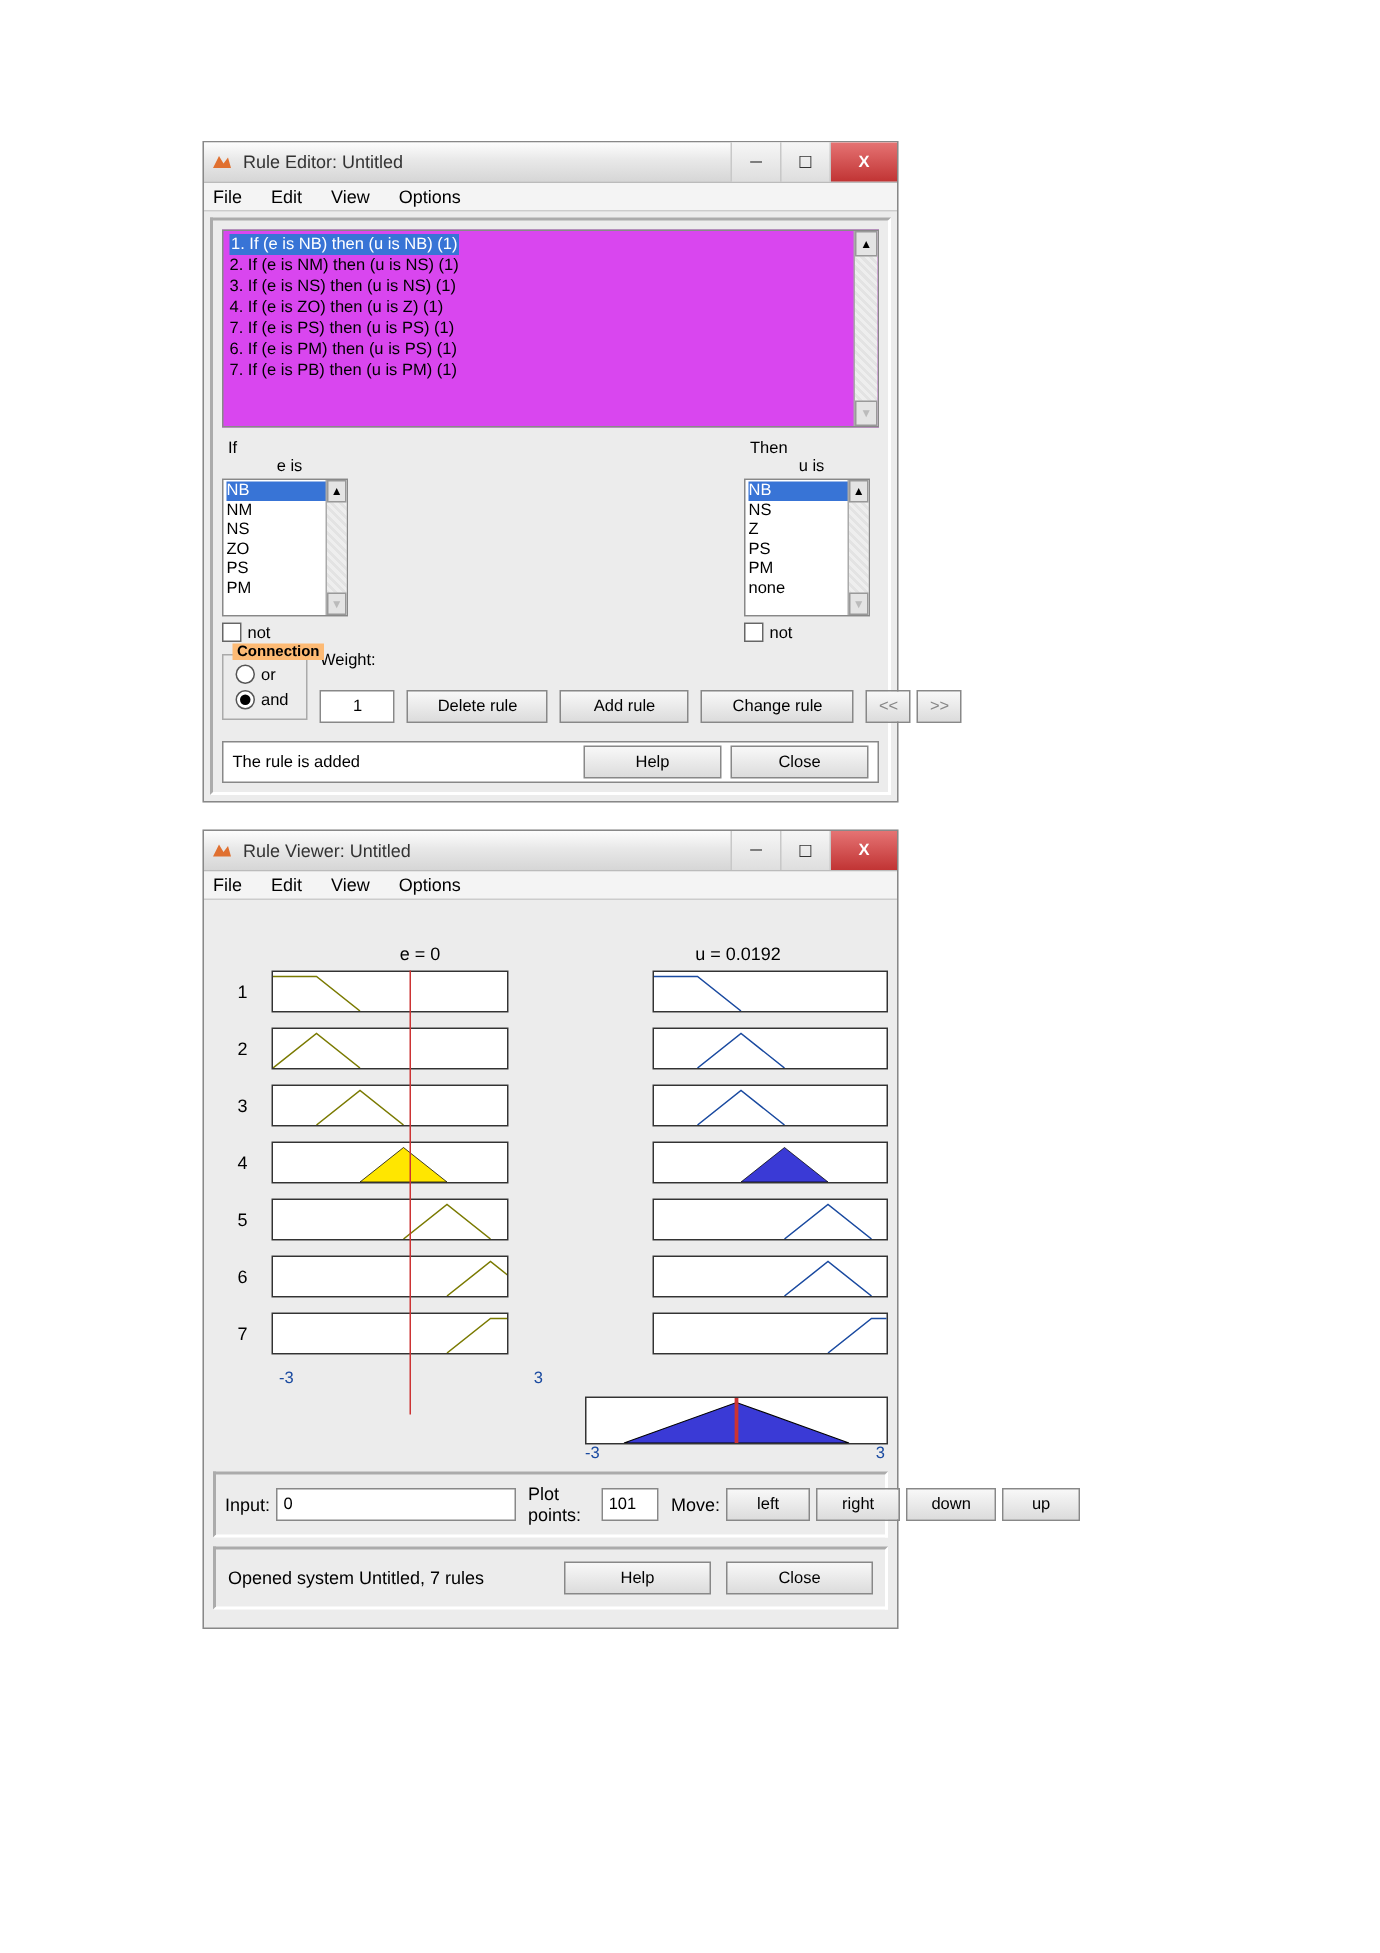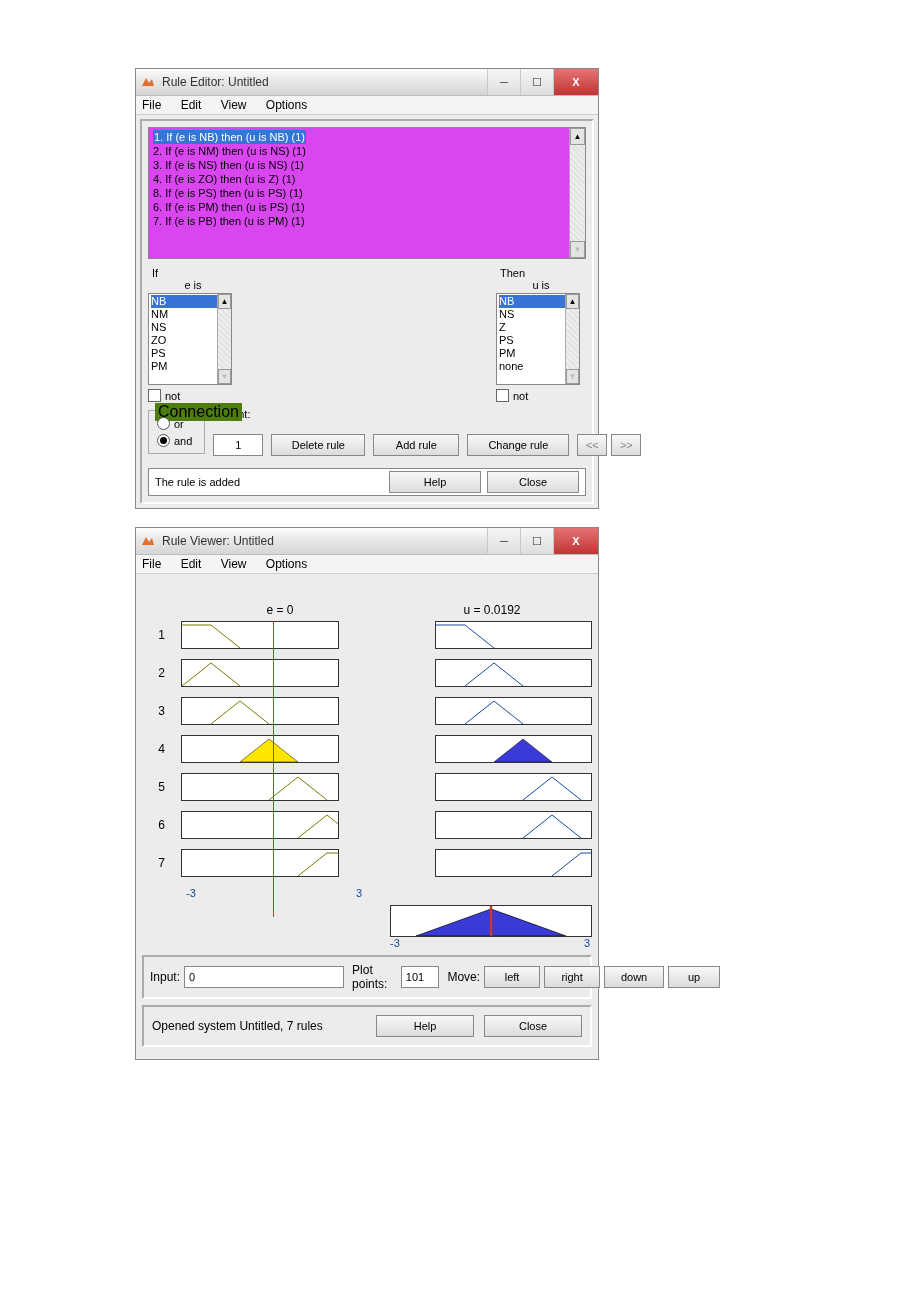--- a/index.html
+++ b/index.html
@@ -6,21 +6,21 @@
   margin: 0;
   padding: 0;
   background: #fff;
   font-family: "Segoe UI", Tahoma, sans-serif;
   font-size: 11px;
   color: #000;
 }
 .page {
   width: 734px;
   margin: 0;
-  padding: 68px 135px 0 135px;
+  padding: 94px 135px 0 135px;
   box-sizing: border-box;
 }
 .window {
   border: 1px solid #888;
   margin-bottom: 18px;
   background: #ececec;
 }
 .titlebar {
   height: 26px;
   background: linear-gradient(to bottom, #fdfdfd 0%, #e8e8e8 45%, #d6d6d6 100%);
@@ -168,23 +168,24 @@
   position: relative;
 }
 .conn-box {
   border: 1px solid #aaa;
   padding: 6px 12px 6px 8px;
   position: relative;
 }
 .conn-box .legend {
   position: absolute;
   top: -8px; left: 6px;
-  background: #4d7c0f;
+  background: #fdba74;
   padding: 0 3px;
-  font-size: 16px;
+  font-size: 10px;
+  font-weight: bold;
 }
 .radio {
   width: 11px; height: 11px;
   border: 1px solid #555;
   border-radius: 50%;
   display: inline-block;
   margin-right: 4px;
   background: #fff;
   position: relative;
 }
@@ -345,21 +346,21 @@
     <span>View</span>
     <span>Options</span>
   </div>
   <div class="inner">
     <div class="rule-list">
       <div class="rule-list-content" id="rule-list-content">
             <div><span class="selected">1. If (e is NB) then (u is NB) (1)</span></div>
             <div>2. If (e is NM) then (u is NS) (1)</div>
             <div>3. If (e is NS) then (u is NS) (1)</div>
             <div>4. If (e is ZO) then (u is Z) (1)</div>
-            <div>8. If (e is PS) then (u is PS) (1)</div>
+            <div>7. If (e is PS) then (u is PS) (1)</div>
             <div>6. If (e is PM) then (u is PS) (1)</div>
             <div>7. If (e is PB) then (u is PM) (1)</div>
           </div>
       <div class="vscroll">
         <div class="arrow">▲</div>
         <div class="arrow" style="color:#bbb">▼</div>
       </div>
     </div>
 
     <div class="ifthen">

